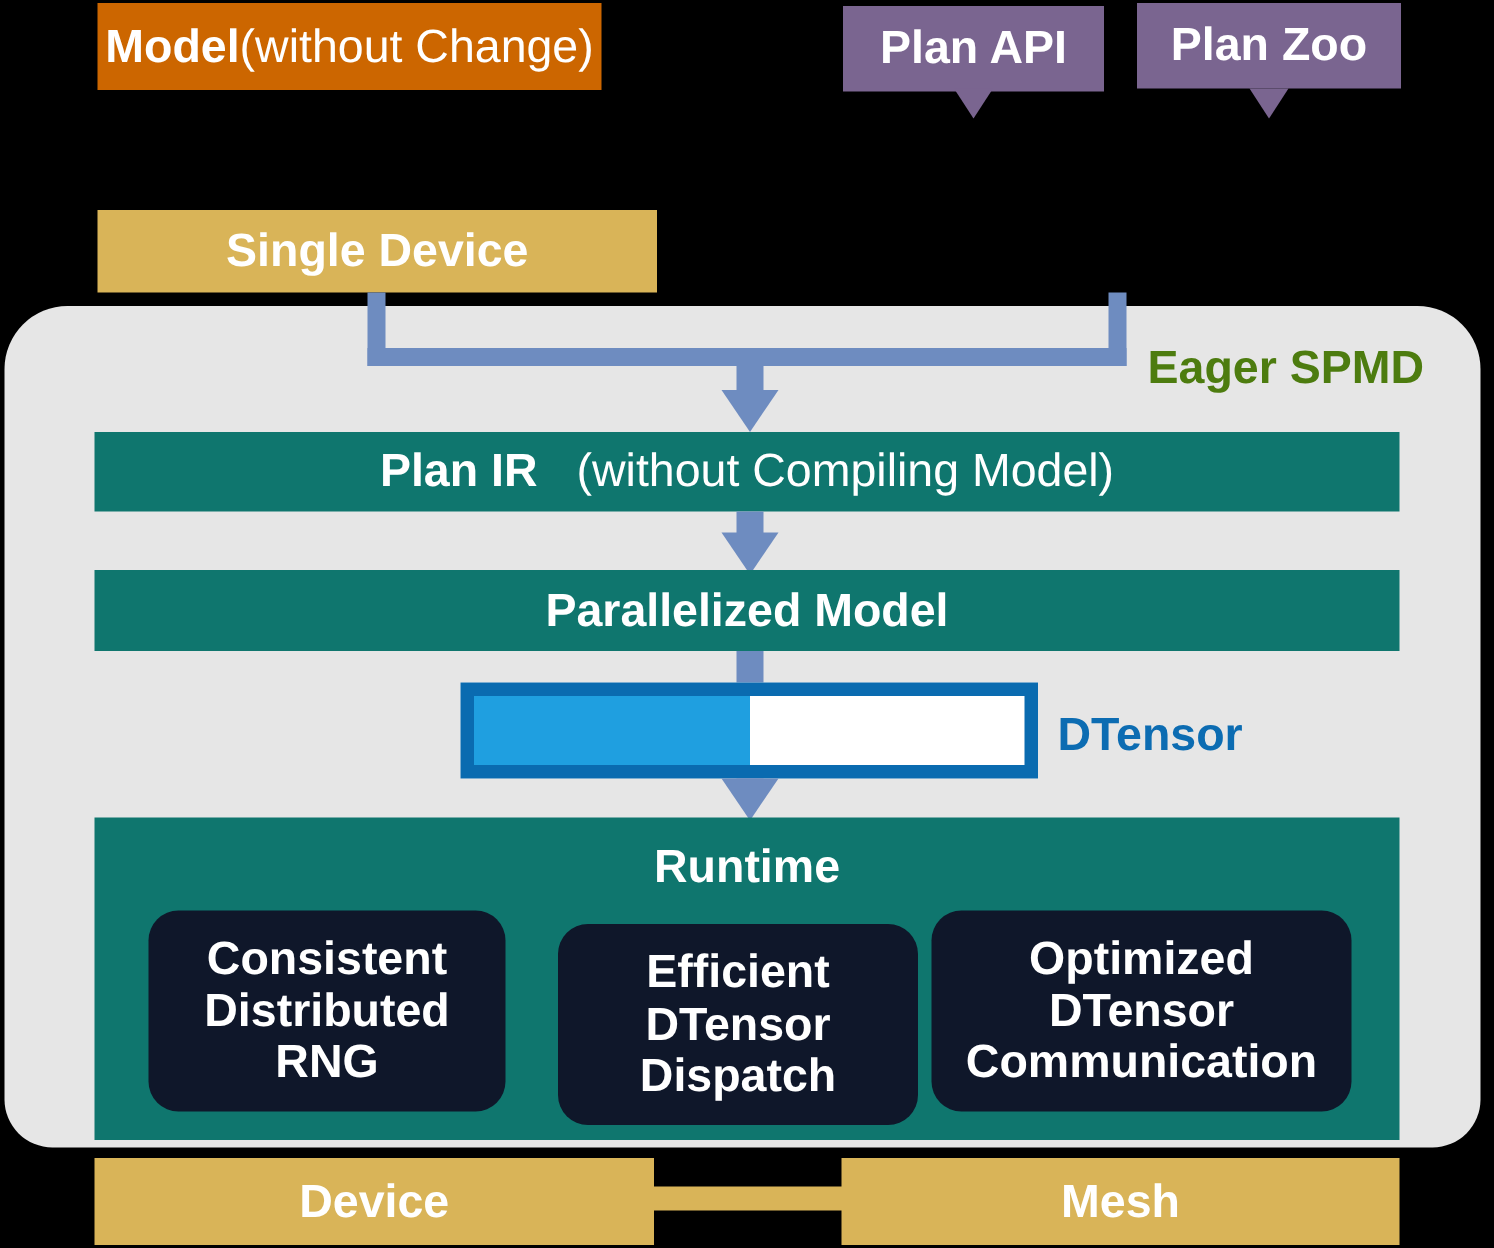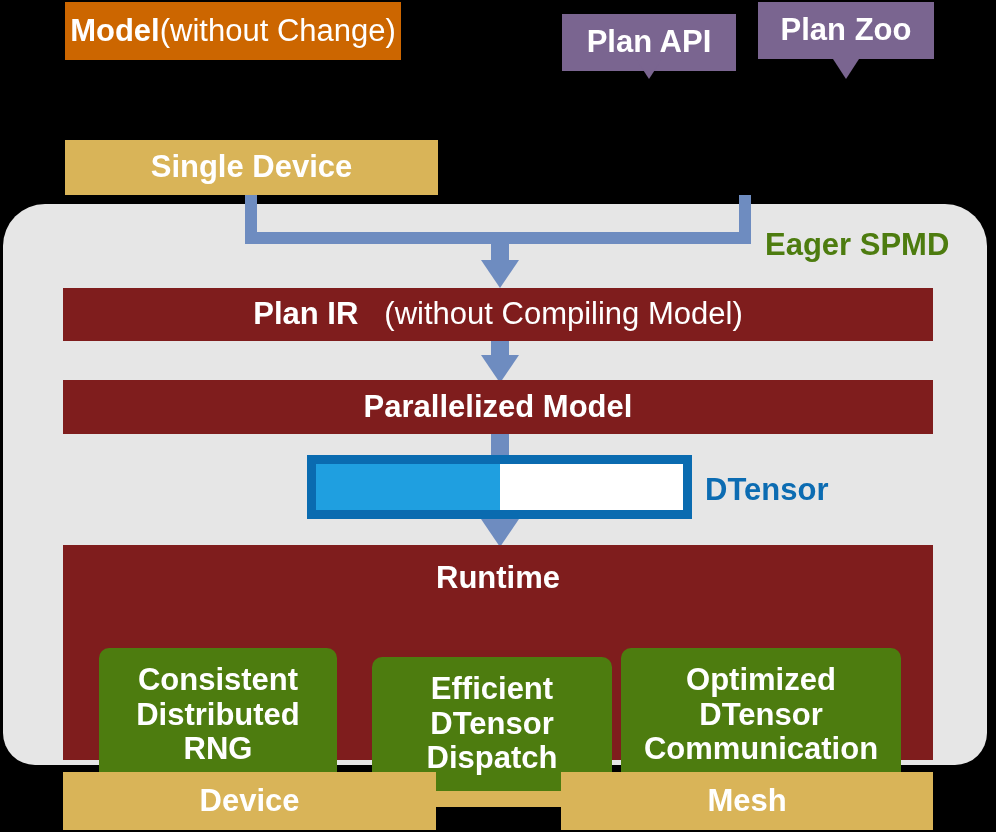--- a/index.html
+++ b/index.html
@@ -4,22 +4,22 @@
 <style>
   html,body{margin:0;padding:0;background:#000;}
   body{width:996px;height:832px;position:relative;overflow:hidden;
        font-family:"Liberation Sans","DejaVu Sans",sans-serif;}
   .stage{position:absolute;inset:0;width:996px;height:832px;}
   .box{position:absolute;box-sizing:border-box;display:flex;align-items:center;
        justify-content:center;text-align:center;color:#fff;font-weight:bold;line-height:1.12;}
   .orange{background:#CC6600;}
   .tan{background:#D9B458;}
   .purple{background:#7A6590;}
-  .blue{background:#7f1d1d;gap:26px;}
-  .green{background:#4d7c0f;border-radius:10px;margin-top:41px;}
+  .blue{background:#0f766e;gap:26px;}
+  .green{background:#0f172a;border-radius:20px;}
   .gray-panel{position:absolute;background:#E6E6E6;border-radius:42px 42px 32px 32px;}
   .plain{color:#4d7c0f;font-weight:bold;}
   .dtensor-frame{position:absolute;box-sizing:border-box;border:9px solid #0A6BB0;background:#fff;}
   .dtensor-fill{position:absolute;background:#1F9FE0;}
   .dtensor-label{position:absolute;color:#0C6CB2;font-weight:bold;}
   .conn{position:absolute;background:#6E8CC0;}
   .arrow-down{position:absolute;width:0;height:0;border-left:19px solid transparent;
               border-right:19px solid transparent;border-top:28px solid #6E8CC0;}
   .arrow-purple{position:absolute;width:0;height:0;border-left:13px solid transparent;
                 border-right:13px solid transparent;border-top:20px solid #7A6590;}
@@ -36,21 +36,21 @@
   <div class="box plain t-xl" style="left:765px;top:226px;width:205px;height:38px;justify-content:flex-start;">Eager SPMD</div>
 
   <div class="box orange t-xl" style="left:65px;top:2px;width:336px;height:58px;">
     <span>Model</span>
       <span class="light"> (without Change)</span>
   </div>
 
 
   <div class="box tan t-xl" style="left:65px;top:140px;width:373px;height:55px;">Single Device</div>
 
-  <div class="box purple t-xl" style="left:562px;top:14px;width:174px;height:57px;">Plan API</div>
+  <div class="box purple t-xl" style="left:562px;top:4px;width:174px;height:57px;">Plan API</div>
 
   <div class="box purple t-xl" style="left:758px;top:2px;width:176px;height:57px;">Plan Zoo</div>
 
   <div class="arrow-purple" style="left:636px;top:59px;"></div>
   <div class="arrow-purple" style="left:833px;top:59px;"></div>
 
 
   <div class="conn" style="left:245px;top:195px;width:12px;height:49px;"></div>
   <div class="conn" style="left:739px;top:195px;width:12px;height:49px;"></div>
   <div class="conn" style="left:245px;top:232px;width:506px;height:12px;"></div>

